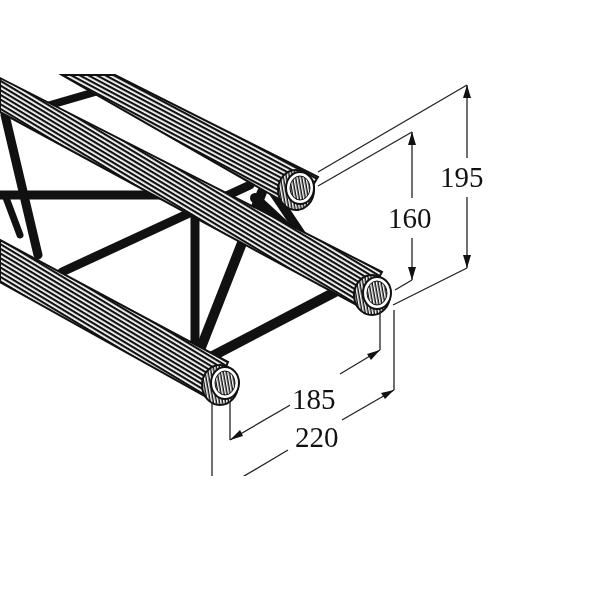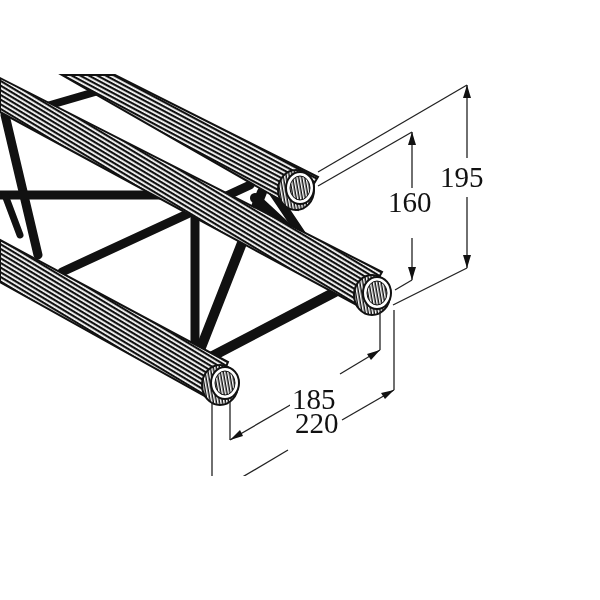--- a/index.html
+++ b/index.html
@@ -103,16 +103,16 @@
       <polygon points="412,132 408,145 416,145"></polygon>
       <polygon points="412,280 408,267 416,267"></polygon>
       <polygon points="230,440 240,430 243,436"></polygon>
       <polygon points="380,350 367,354 371,360"></polygon>
       <polygon points="212,495 222,484 225,490"></polygon>
       <polygon points="394,390 381,393 385,399"></polygon>
     </g>
   </svg>
 
   <span class="dim-label" style="left:438px; top:163px;">195</span>
-  <span class="dim-label" style="left:386px; top:188px;text-align:right;">160</span>
+  <span class="dim-label" style="left:386px; top:204px;text-align:right;">160</span>
   <span class="dim-label" style="left:290px; top:385px;">185</span>
-  <span class="dim-label" style="left:293px; top:409px;">220</span>
+  <span class="dim-label" style="left:293px; top:423px;">220</span>
 </div>
 
 </body></html>

